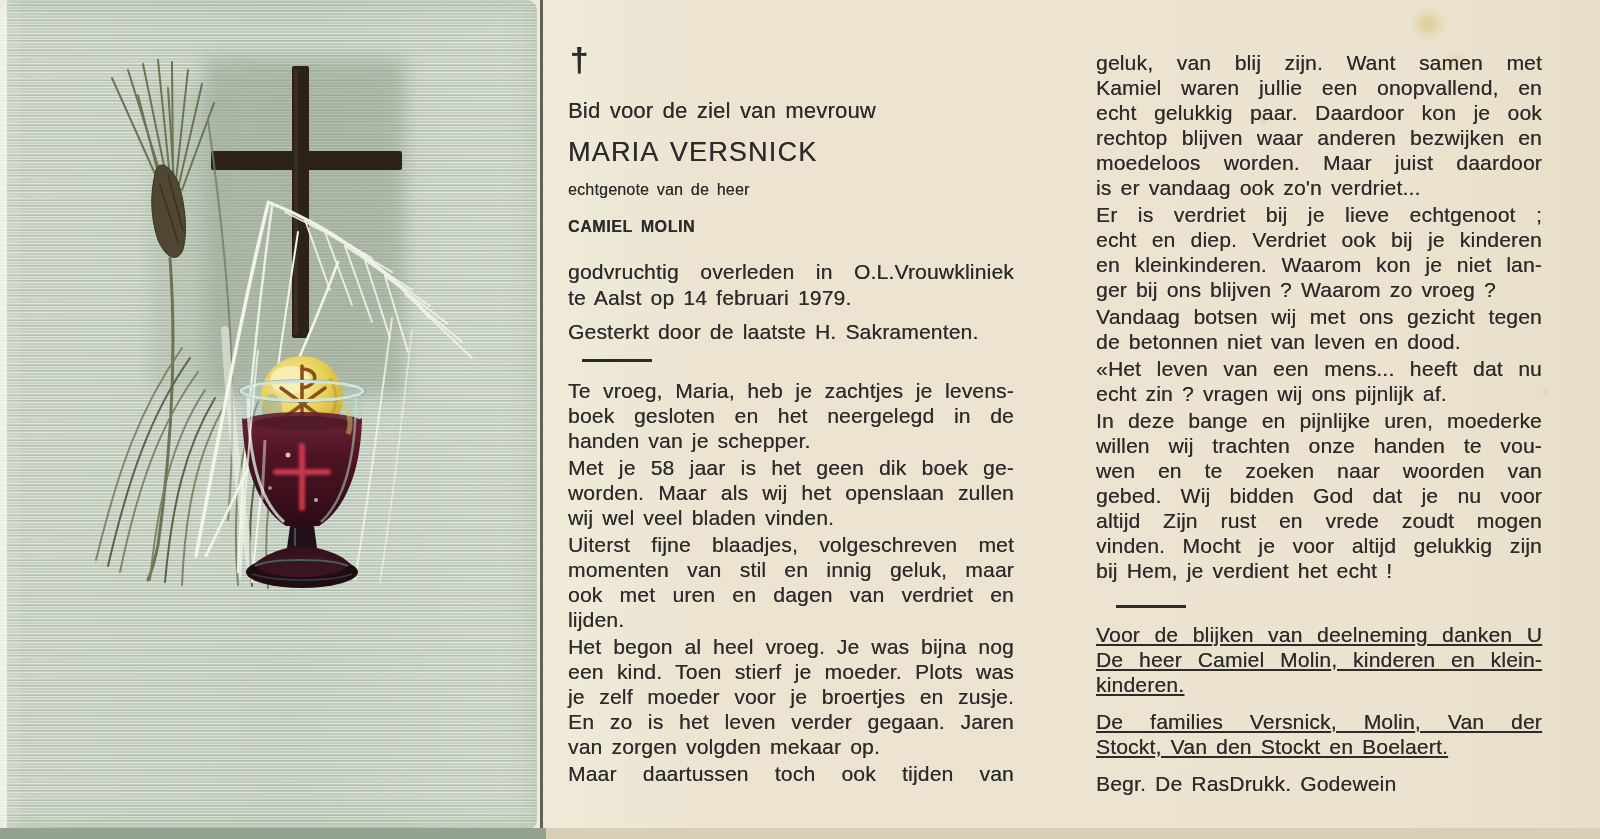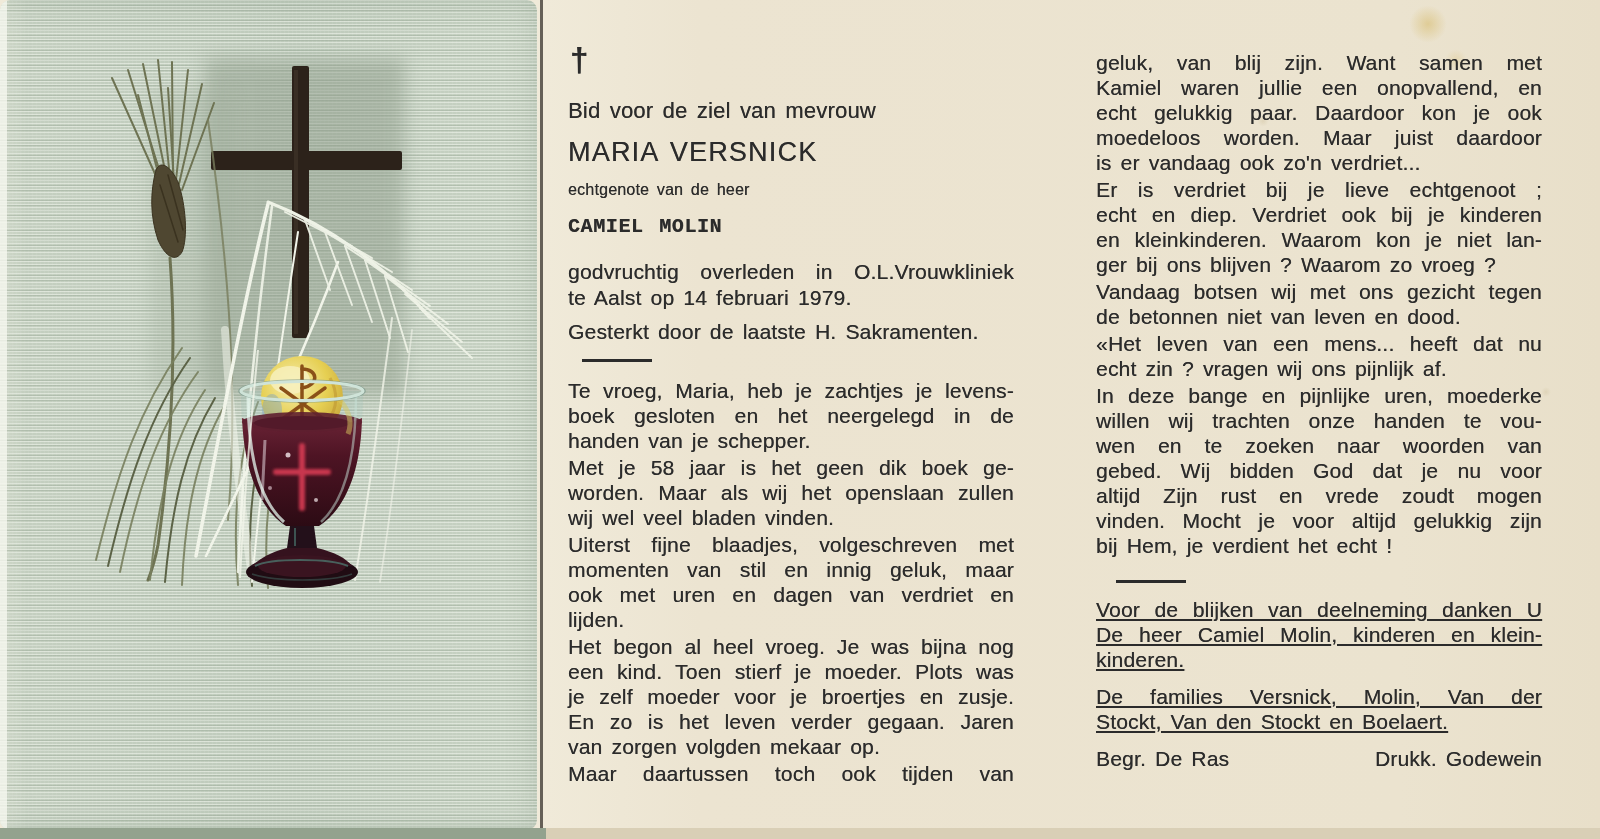--- a/index.html
+++ b/index.html
@@ -31,31 +31,31 @@
     background:linear-gradient(90deg,#93a28e 0px,#93a28e 546px,#d9cfb6 546px,#d9cfb6 1600px);}
   
   .col{position:absolute; font-size:21px; line-height:25px; word-spacing:3px; letter-spacing:.2px;
        text-shadow:.25px 0 0 rgba(43,43,43,.75);}
   .col-mid{left:568px; top:42px; width:446px;}
   .col-right{left:1096px; top:50px; width:446px;}
   .dagger{font-size:33px; line-height:36px; font-weight:700; margin-left:2px;}
   .intro{font-size:22px; margin-top:20px;}
   .name-main{font-size:27px; font-weight:400; letter-spacing:1.2px; margin-top:17px;}
   .relation{font-size:16px; margin-top:12px;}
-  .name-spouse{font-size:20px; font-weight:700; letter-spacing:.6px; margin-top:12px;font-family:Liberation Mono, monospace;}
+  .name-spouse{font-size:16px; font-weight:700; letter-spacing:.6px; margin-top:12px;}
   .vitals{margin-top:20px; line-height:26px;}
   .vitals .para{margin-bottom:8px;}
   .divider{width:70px; height:3px; background:#2b2b2b;}
   .divider-mid{margin:14px 0 16px 14px;}
   .divider-right{margin:22px 0 14px 20px;}
   .para{margin:0 0 2px 0;}
   .jline{text-align:justify; text-align-last:justify;}
   .jline.last{text-align-last:left;}
   .thanks .para{margin-bottom:12px;text-decoration:underline;}
-  .footer-row{display:flex; justify-content:space-between; margin-top:10px;}
+  .footer-row{display:flex; margin-top:10px;}
 </style>
 </head>
 <body>
 
 <div class="screen">
 
   <div class="card">
     <svg width="537" height="830" viewBox="0 0 537 830">
       <defs>
         <filter id="soft" x="-30%" y="-30%" width="160%" height="160%">
@@ -241,20 +241,21 @@
         </div>
       </div>
   </div>
 
   <div class="col col-right">
     <div>
         <div class="para">
           <div class="jline">geluk, van blij zijn. Want samen met</div>
           <div class="jline">Kamiel waren jullie een onopvallend, en</div>
           <div class="jline">echt gelukkig paar. Daardoor kon je ook</div>
+          <div class="jline">rechtop blijven waar anderen bezwijken en</div>
           <div class="jline">moedeloos worden. Maar juist daardoor</div>
           <div class="jline last">is er vandaag ook zo'n verdriet...</div>
         </div>
         <div class="para">
           <div class="jline">Er is verdriet bij je lieve echtgenoot ;</div>
           <div class="jline">echt en diep. Verdriet ook bij je kinderen</div>
           <div class="jline">en kleinkinderen. Waarom kon je niet lan-</div>
           <div class="jline last">ger bij ons blijven ? Waarom zo vroeg ?</div>
         </div>
         <div class="para">

